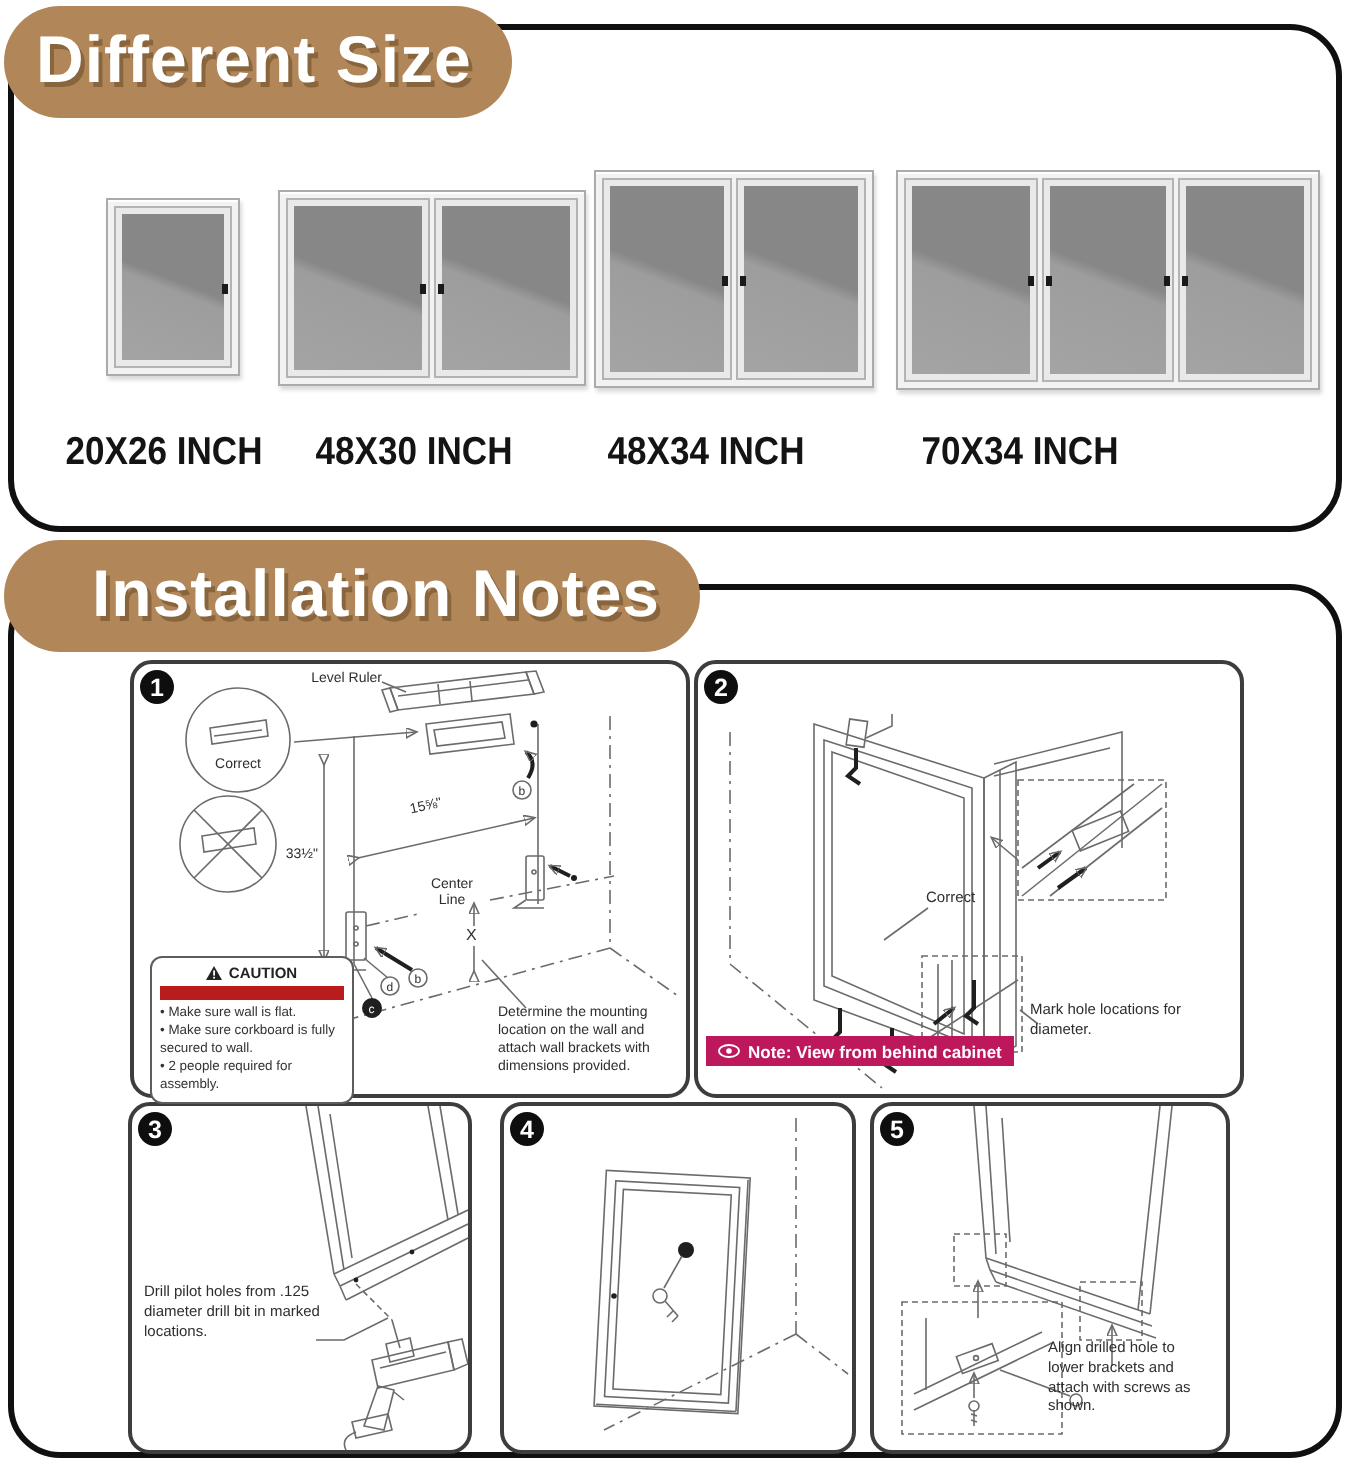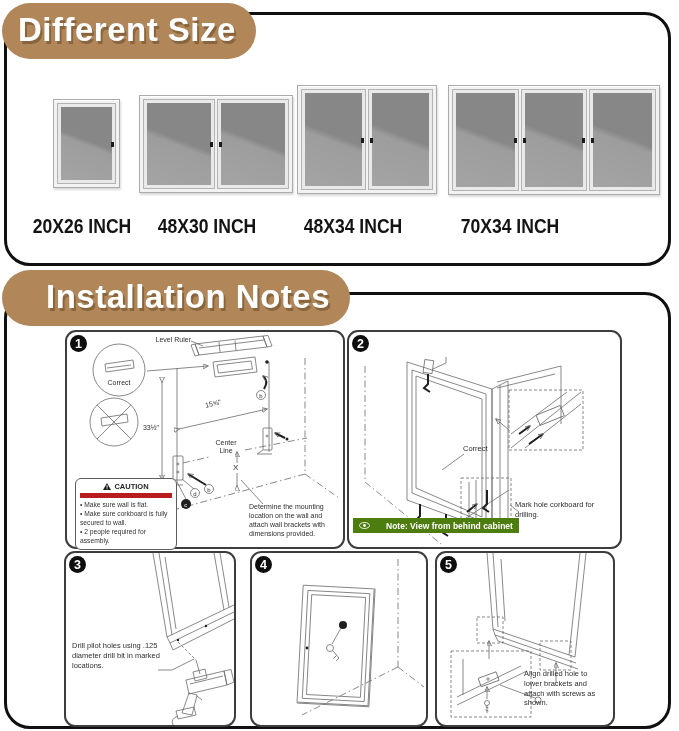--- a/index.html
+++ b/index.html
@@ -35,29 +35,29 @@
     color:#fff;border-radius:50%;font-size:12.5px;font-weight:bold;display:flex;
     align-items:center;justify-content:center;z-index:3;}
   .panel svg.art{position:absolute;left:0;top:0;}
 
   .dlabel{position:absolute;font-size:7px;color:#2e2e2e;line-height:1.3;z-index:2;}
 
   
   .caution{position:absolute;left:8px;top:146px;width:92px;border:1px solid #5d5d5d;
     border-radius:6px;background:#fff;padding:3px 4px 4px;z-index:2;}
   .caution-title{font-size:7.5px;font-weight:bold;color:#222;text-align:center;
-    border-bottom:5px solid #b91c1c;padding-bottom:2px;margin-bottom:2px;
+    border-bottom:7px solid #b91c1c;padding-bottom:2px;margin-bottom:2px;
     display:flex;align-items:center;justify-content:center;gap:3px;}
   .c-item{font-size:6.7px;color:#333;line-height:1.35;}
   .c-item::before{content:"• ";}
 
   
-  .note-badge{position:absolute;left:4px;top:186px;background:#4d7c0f;color:#fff;
+  .note-badge{position:absolute;left:4px;top:186px;background:#be185d;color:#fff;
     font-size:8.5px;font-weight:bold;padding:2.5px 6px;display:flex;align-items:center;
-    gap:16px;white-space:nowrap;z-index:2;}
+    gap:4px;white-space:nowrap;z-index:2;}
 
   
   .art line,.art polyline,.art polygon,.art rect,.art circle,.art path{
     stroke:#6b6b6b;stroke-width:.8;fill:none;}
   .art .cl{stroke-dasharray:7 3 1.5 3;}
   .art .dash{stroke-dasharray:3 2;}
   .art .thick{stroke:#1f1f1f;stroke-width:2;}
   .art .fdark{fill:#1f1f1f;stroke:none;}
   .art text{fill:#2e2e2e;font-size:6px;font-family:"Liberation Sans",sans-serif;stroke:none;}
   .art text.w{fill:#fff;}
@@ -251,21 +251,21 @@
       <line x1="127" y1="148" x2="127" y2="192"></line>
       <line x1="114" y1="188" x2="160" y2="158"></line>
       <polyline class="thick" points="138,158 138,172 134,176 140,180"></polyline>
       <line class="thick" x1="118" y1="180" x2="128" y2="172" marker-end="url(#a2)"></line>
 
       <polyline points="97,25 97,31 84,37"></polyline>
       <line x1="115" y1="122" x2="93" y2="138"></line>
       <line x1="170" y1="180" x2="161" y2="173"></line>
     </svg>
     <div class="dlabel" style="left:114px;top:112px;font-size:7.5px;">Correct</div>
-    <div class="dlabel" style="left:166px;top:168px;width:100px;font-size:7.5px;">Mark hole corkboard for drilling.</div>
+    <div class="dlabel" style="left:166px;top:168px;width:100px;font-size:7.5px;">Mark hole locations for diameter.</div>
     <div class="note-badge">
       <svg width="11" height="7" viewBox="0 0 11 7">
         <ellipse cx="5.5" cy="3.5" rx="5" ry="3" fill="none" stroke="#fff" stroke-width="0.9"></ellipse>
         <circle cx="5.5" cy="3.5" r="1.4" fill="#fff"></circle>
       </svg>
       <span>Note: View from behind cabinet</span>
     </div>
   </div>
 
   <div class="panel" style="left:64px;top:551px;width:168px;height:172px;">
@@ -290,21 +290,21 @@
       <polygon points="127,119 139,116 141,125 129,128"></polygon>
       <polygon points="120,127 158,118 161,132 123,141"></polygon>
       <line x1="124" y1="131" x2="157" y2="123"></line>
       <polygon points="158,118 165,116.5 168,129 161,132"></polygon>
       <polygon points="123,140 116,160 126,162 131,142"></polygon>
       <line x1="131" y1="143" x2="136" y2="147"></line>
       <polygon points="110,158 128,154 130,162 112,166"></polygon>
       <path d="M112,163 q-8,3 -5,9"></path>
       <polyline points="92,117 106,117 128,106"></polyline>
     </svg>
-    <div class="dlabel" style="left:6px;top:88px;width:90px;font-size:7.5px;">Drill pilot holes using .125 diameter drill bit in marked locations.</div>
+    <div class="dlabel" style="left:6px;top:88px;width:90px;font-size:7.5px;">Drill pilot holes from .125 diameter drill bit in marked locations.</div>
   </div>
 
   <div class="panel" style="left:250px;top:551px;width:174px;height:172px;">
     <div class="step-badge">4</div>
     <svg class="art" width="174" height="172" viewBox="0 0 174 172">
       <line class="cl" x1="146" y1="6" x2="146" y2="114"></line>
       <line class="cl" x1="146" y1="114" x2="172" y2="134"></line>
       <line class="cl" x1="146" y1="114" x2="50" y2="162"></line>
       <g transform="rotate(3 84 94)">
         <rect x="48" y="34" width="72" height="118"></rect>

